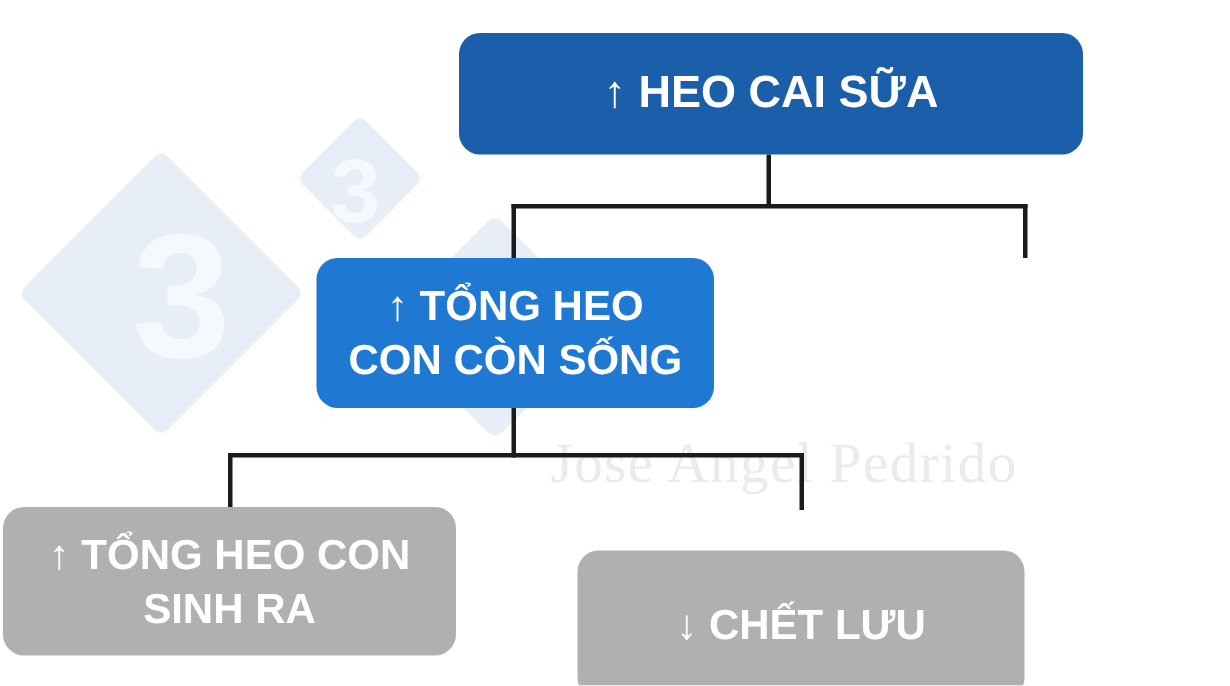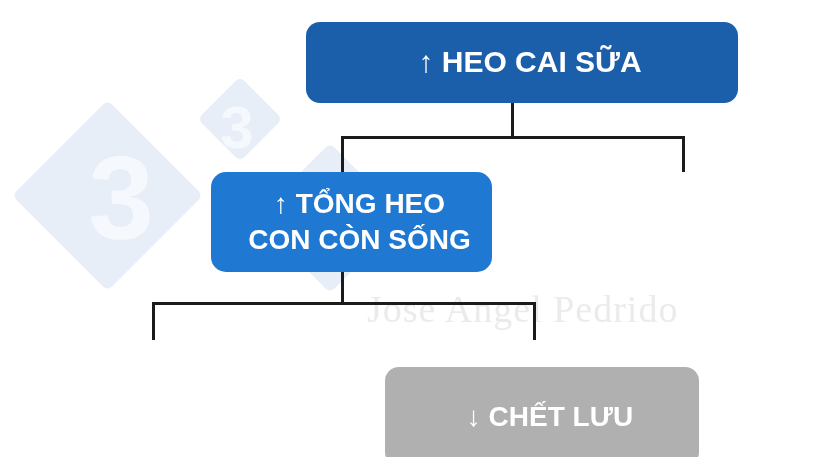--- a/index.html
+++ b/index.html
@@ -26,25 +26,25 @@
   .c-v-left{left:341px;top:136px;width:3px;height:38px;}
   .c-v-right{left:682px;top:136px;width:3px;height:36px;}
   .c-live-stem{left:341px;top:270px;width:3px;height:35px;}
   .c-h2{left:152px;top:302px;width:384px;height:3px;}
   .c-v-bleft{left:152px;top:302px;width:3px;height:38px;}
   .c-v-bright{left:533px;top:302px;width:3px;height:38px;}
   
   .node{
     position:absolute;z-index:5;display:flex;align-items:center;justify-content:center;
     color:#FFFFFF;font-weight:700;text-align:center;white-space:pre-line;
-    border-radius:14px;line-height:1.28;padding-left:16px;
+    border-radius:14px;line-height:1.28;
   }
   .node.root{left:306px;top:22px;width:416px;height:81px;background:#1B5EA9;font-size:30px;}
   .node.mid{background:#1F78D1;font-size:28px;}
-  .node.live{left:211px;top:172px;width:265px;height:100px;border-radius:15px;}
+  .node.live{left:211px;top:172px;width:265px;height:100px;}
   .node.mortality{left:549px;top:170px;width:268px;height:99px;}
   .node.gray{background:#B0B0B0;font-size:28px;}
   .node.born{left:2px;top:338px;width:302px;height:99px;}
   .node.stillborn{left:385px;top:338px;width:298px;height:99px;margin-top:29px;}
 </style>
 </head>
 <body>
 
 <div class="canvas">
 
@@ -60,15 +60,17 @@
   <div class="line c-v-left"></div>
   <div class="line c-v-right"></div>
   <div class="line c-live-stem"></div>
   <div class="line c-h2"></div>
   <div class="line c-v-bleft"></div>
   <div class="line c-v-bright"></div>
 
   <div class="node root">↑ HEO CAI SỮA</div>
   <div class="node mid live">↑ TỔNG HEO
 CON CÒN SỐNG</div>
+  <div class="node gray born">↑ TỔNG HEO CON
+SINH RA</div>
   <div class="node gray stillborn">↓ CHẾT LƯU</div>
 
 </div>
 
 </body></html>

